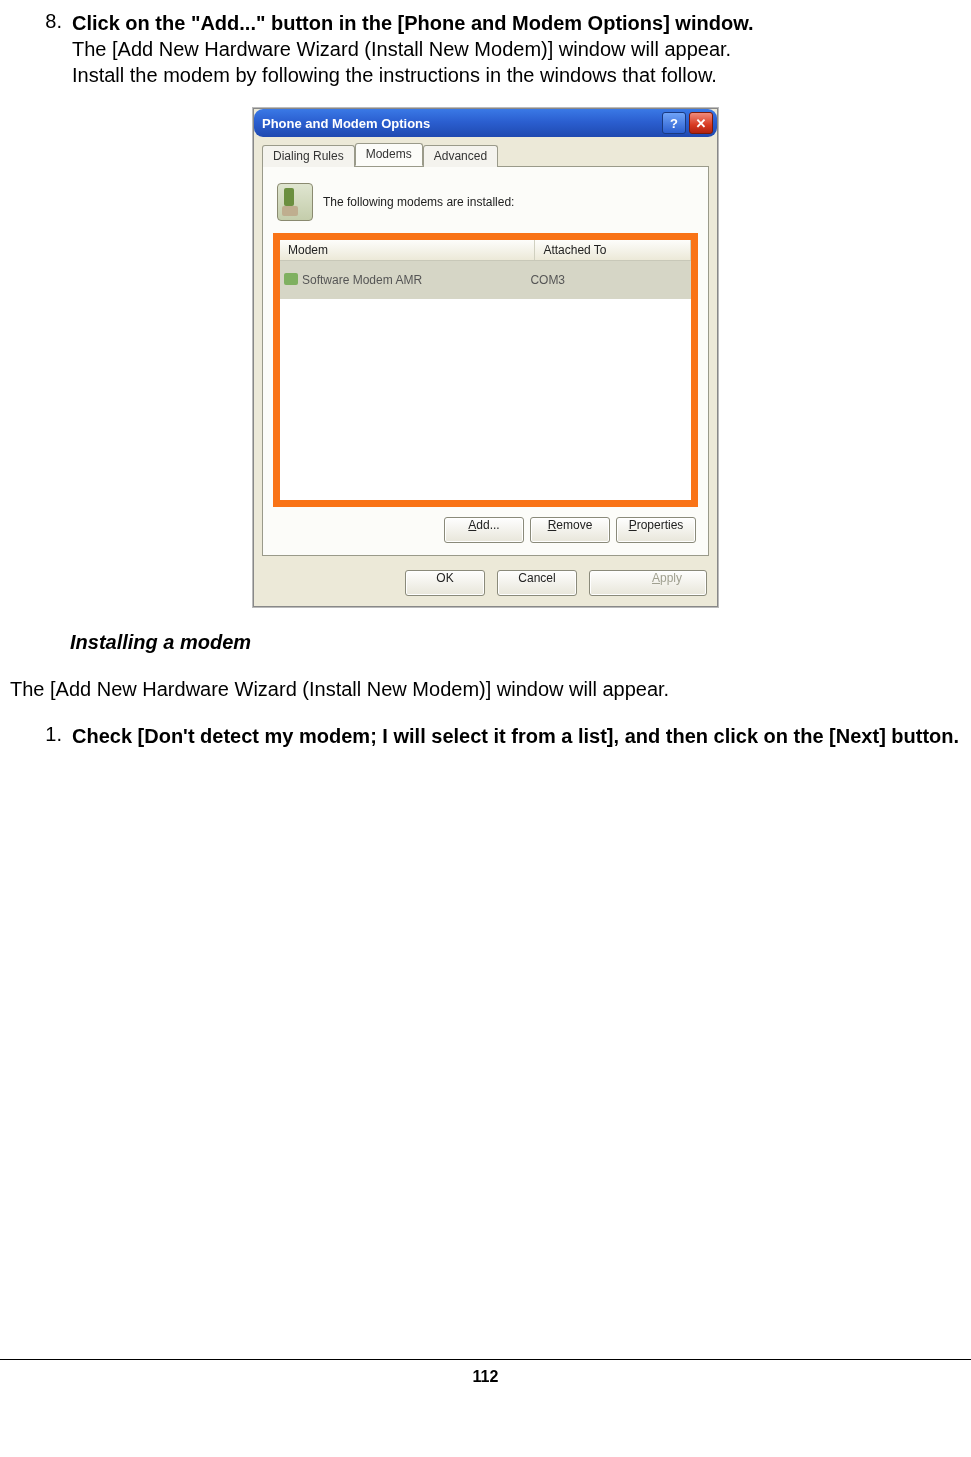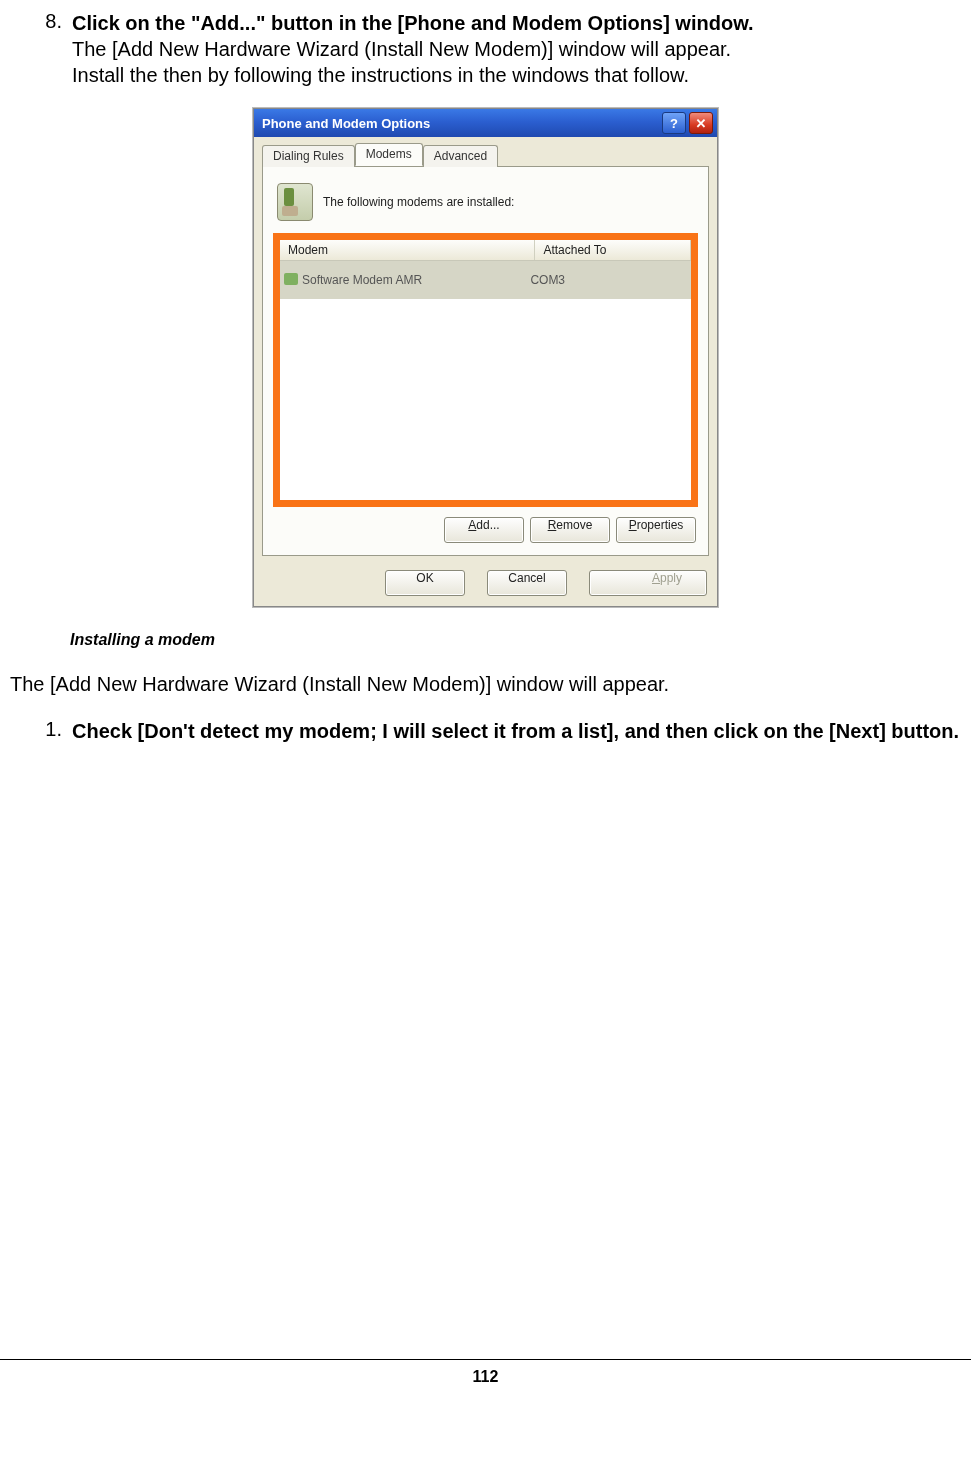--- a/index.html
+++ b/index.html
@@ -28,21 +28,21 @@
   }
   .step-body {
     flex: 1;
     font-size: 20px;
     line-height: 1.3;
   }
   .step-bold { font-weight: bold; }
   .section-heading {
     font-style: italic;
     font-weight: bold;
-    font-size: 16px;
+    font-size: 20px;
     margin: 24px 0 24px 60px;
   }
   .para {
     font-size: 20px;
     margin: 0 0 22px 0;
   }
   .page-footer {
     position: absolute;
     bottom: 0;
     left: 0;
@@ -68,20 +68,21 @@
   }
   .titlebar {
     height: 28px;
     background: linear-gradient(to bottom, #3a79e6 0%, #2b5fd0 45%, #1f49b0 100%);
     display: flex;
     align-items: center;
     padding: 0 4px 0 8px;
     color: #fff;
     font-weight: bold;
     font-size: 13px;
+    border-radius: 9px;
   }
   .titlebar-title { flex: 1; }
   .titlebar-btn {
     width: 22px;
     height: 20px;
     border-radius: 3px;
     margin-left: 3px;
     display: flex;
     align-items: center;
     justify-content: center;
@@ -195,21 +196,21 @@
   }
   .panel-btn-row {
     display: flex;
     justify-content: flex-end;
     gap: 6px;
     padding: 10px 2px 2px 2px;
   }
   .dlg-btn-row {
     display: flex;
     justify-content: flex-end;
-    gap: 22px;
+    gap: 12px;
     padding: 6px 10px 10px 10px;
     background:#ece9d8;
   }
   .win-btn {
     min-width: 78px;
     height: 24px;
     border: 1px solid #8a8a7a;
     border-radius: 3px;
     background: linear-gradient(#fefefe,#e8e6da);
     font-size: 12px;
@@ -225,21 +226,21 @@
 </head>
 <body>
 
 <div class="page">
 
   <div class="step-item">
     <div class="step-num">8.</div>
     <div class="step-body">
       <span class="step-bold">Click on the "Add..." button in the [Phone and Modem Options] window.</span><br>
       <span>The [Add New Hardware Wizard (Install New Modem)] window will appear.</span><br>
-      <span>Install the then by following the instructions in the windows that follow.</span>
+      <span>Install the modem by following the instructions in the windows that follow.</span>
     </div>
   </div>
 
   <div class="dialog-wrap">
     <div class="titlebar">
       <span class="titlebar-title">Phone and Modem Options</span>
       <div class="titlebar-btn titlebar-help">?</div>
       <div class="titlebar-btn titlebar-close">
         <span>✕</span>
       </div>

